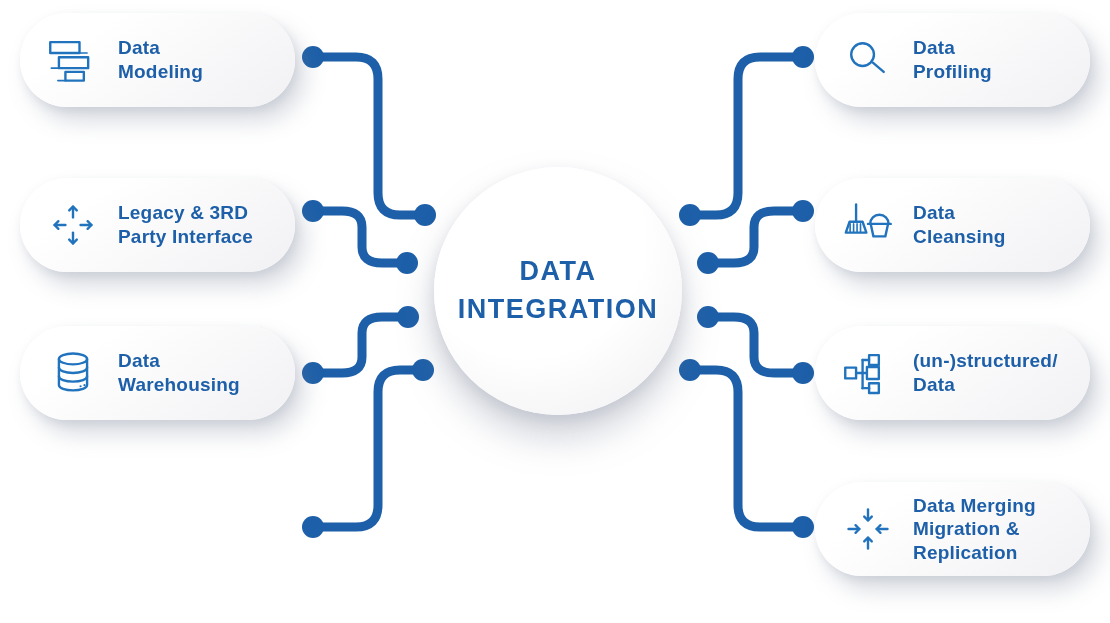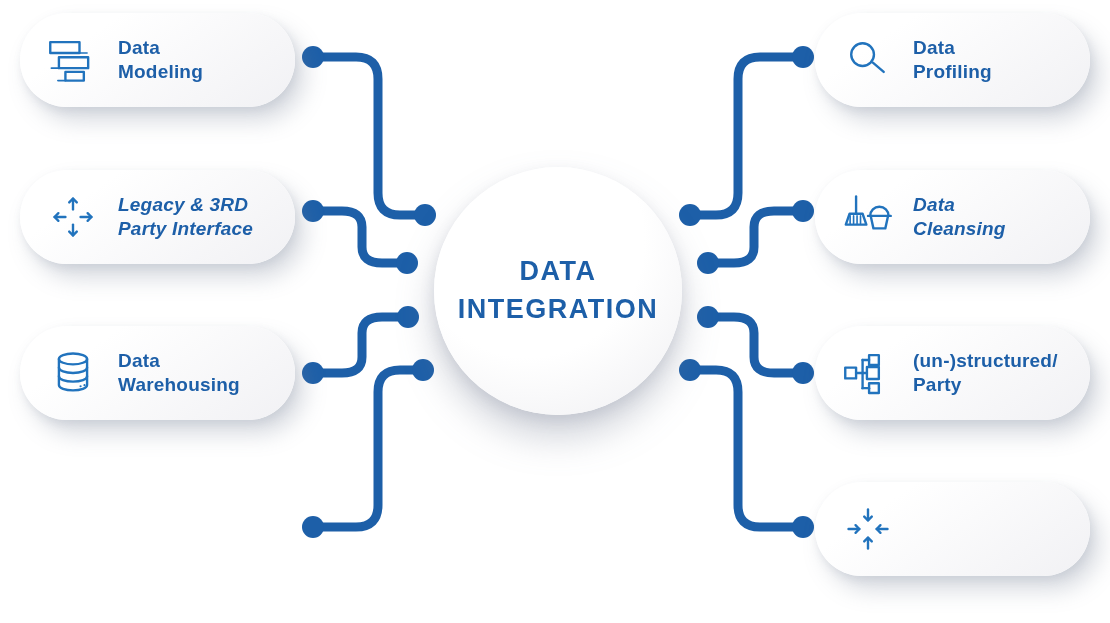--- a/index.html
+++ b/index.html
@@ -11,21 +11,21 @@
   .pill {
     position:absolute; width:275px; height:94px; border-radius:47px;
     background:linear-gradient(145deg, #ffffff 25%, #f1f1f4 100%);
     box-shadow: 10px 14px 22px rgba(125,135,155,0.30), 2px 4px 8px rgba(125,135,155,0.16);
     display:flex; align-items:center; padding-left:27px; gap:19px;
     box-sizing:border-box;
   }
   .pill-left  { left:20px;  }
   .pill-right { left:815px; }
   .row-1 { top:13px;  }
-  .row-2 { top:170px;font-style:italic; }
+  .row-2 { top:178px; }
   .row-3 { top:326px; }
   .row-4 { top:482px; }
   .pill-label {
     font-size:19px; font-weight:bold; color:#1d5fa8;
     line-height:1.24; white-space:pre-line; letter-spacing:0.2px;
   }
   .icon { width:52px; height:52px; flex:0 0 52px; }
   .icon svg { display:block; width:52px; height:52px; }
   .icon svg * { stroke:#2173bd; fill:none; stroke-width:2.2; stroke-linecap:round; stroke-linejoin:round; }
   .icon svg .thin  { stroke-width:1.5; }
@@ -172,31 +172,34 @@
         <line x1="19" y1="12" x2="19" y2="38"></line>
         <line x1="19" y1="12" x2="25" y2="12"></line>
         <line x1="19" y1="24" x2="23" y2="24"></line>
         <line x1="19" y1="38" x2="25" y2="38"></line>
         <rect x="25" y="7.5" width="9" height="9"></rect>
         <rect x="23" y="18.5" width="11" height="11"></rect>
         <rect x="25" y="33.5" width="9" height="9"></rect>
       </svg>
     </span>
     <span class="pill-label">(un-)structured/
-Party</span>
+Data</span>
   </div>
 
   <div class="pill pill-right row-4">
     <span class="icon">
       <svg viewBox="0 0 48 48">
         <line x1="24" y1="6" x2="24" y2="16"></line>
           <path d="M20.5,12.5 L24,16 L27.5,12.5"></path>
         <line x1="24" y1="42" x2="24" y2="32"></line>
           <path d="M20.5,35.5 L24,32 L27.5,35.5"></path>
         <line x1="6" y1="24" x2="16" y2="24"></line>
           <path d="M12.5,20.5 L16,24 L12.5,27.5"></path>
         <line x1="42" y1="24" x2="32" y2="24"></line>
           <path d="M35.5,20.5 L32,24 L35.5,27.5"></path>
       </svg>
     </span>
+    <span class="pill-label">Data Merging
+Migration &amp;
+Replication</span>
   </div>
 
 </div>
 
 </body></html>

